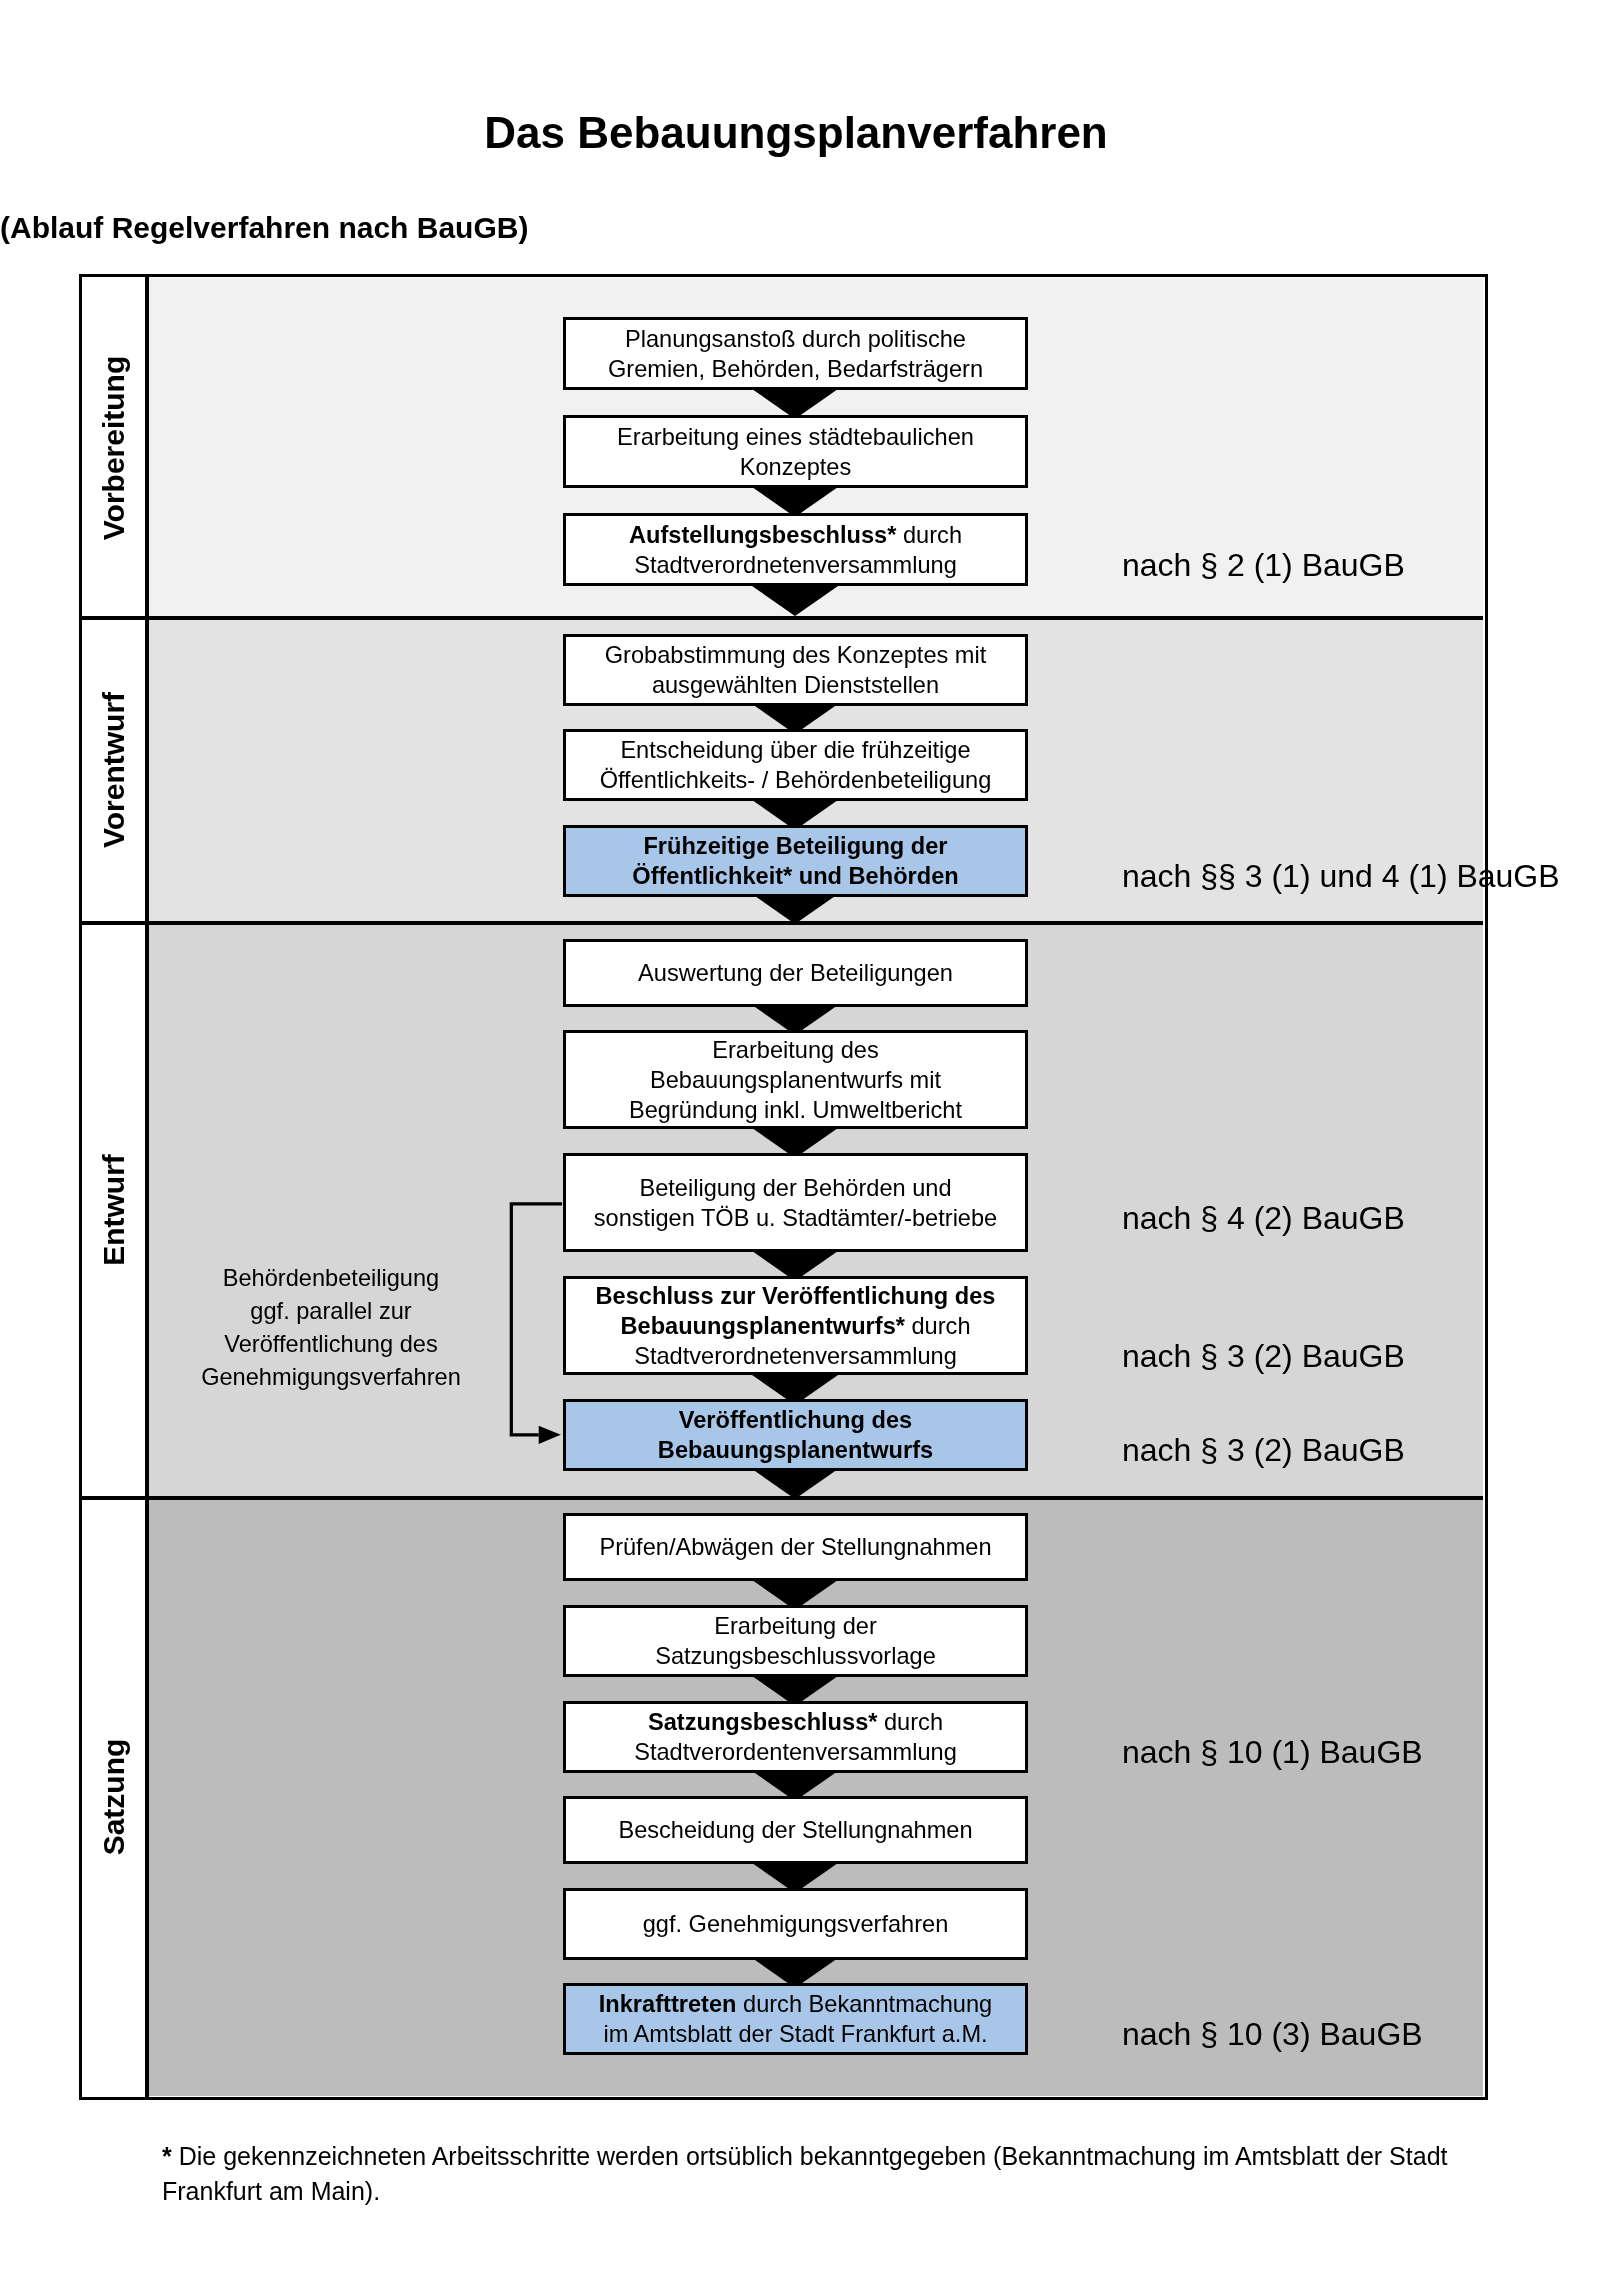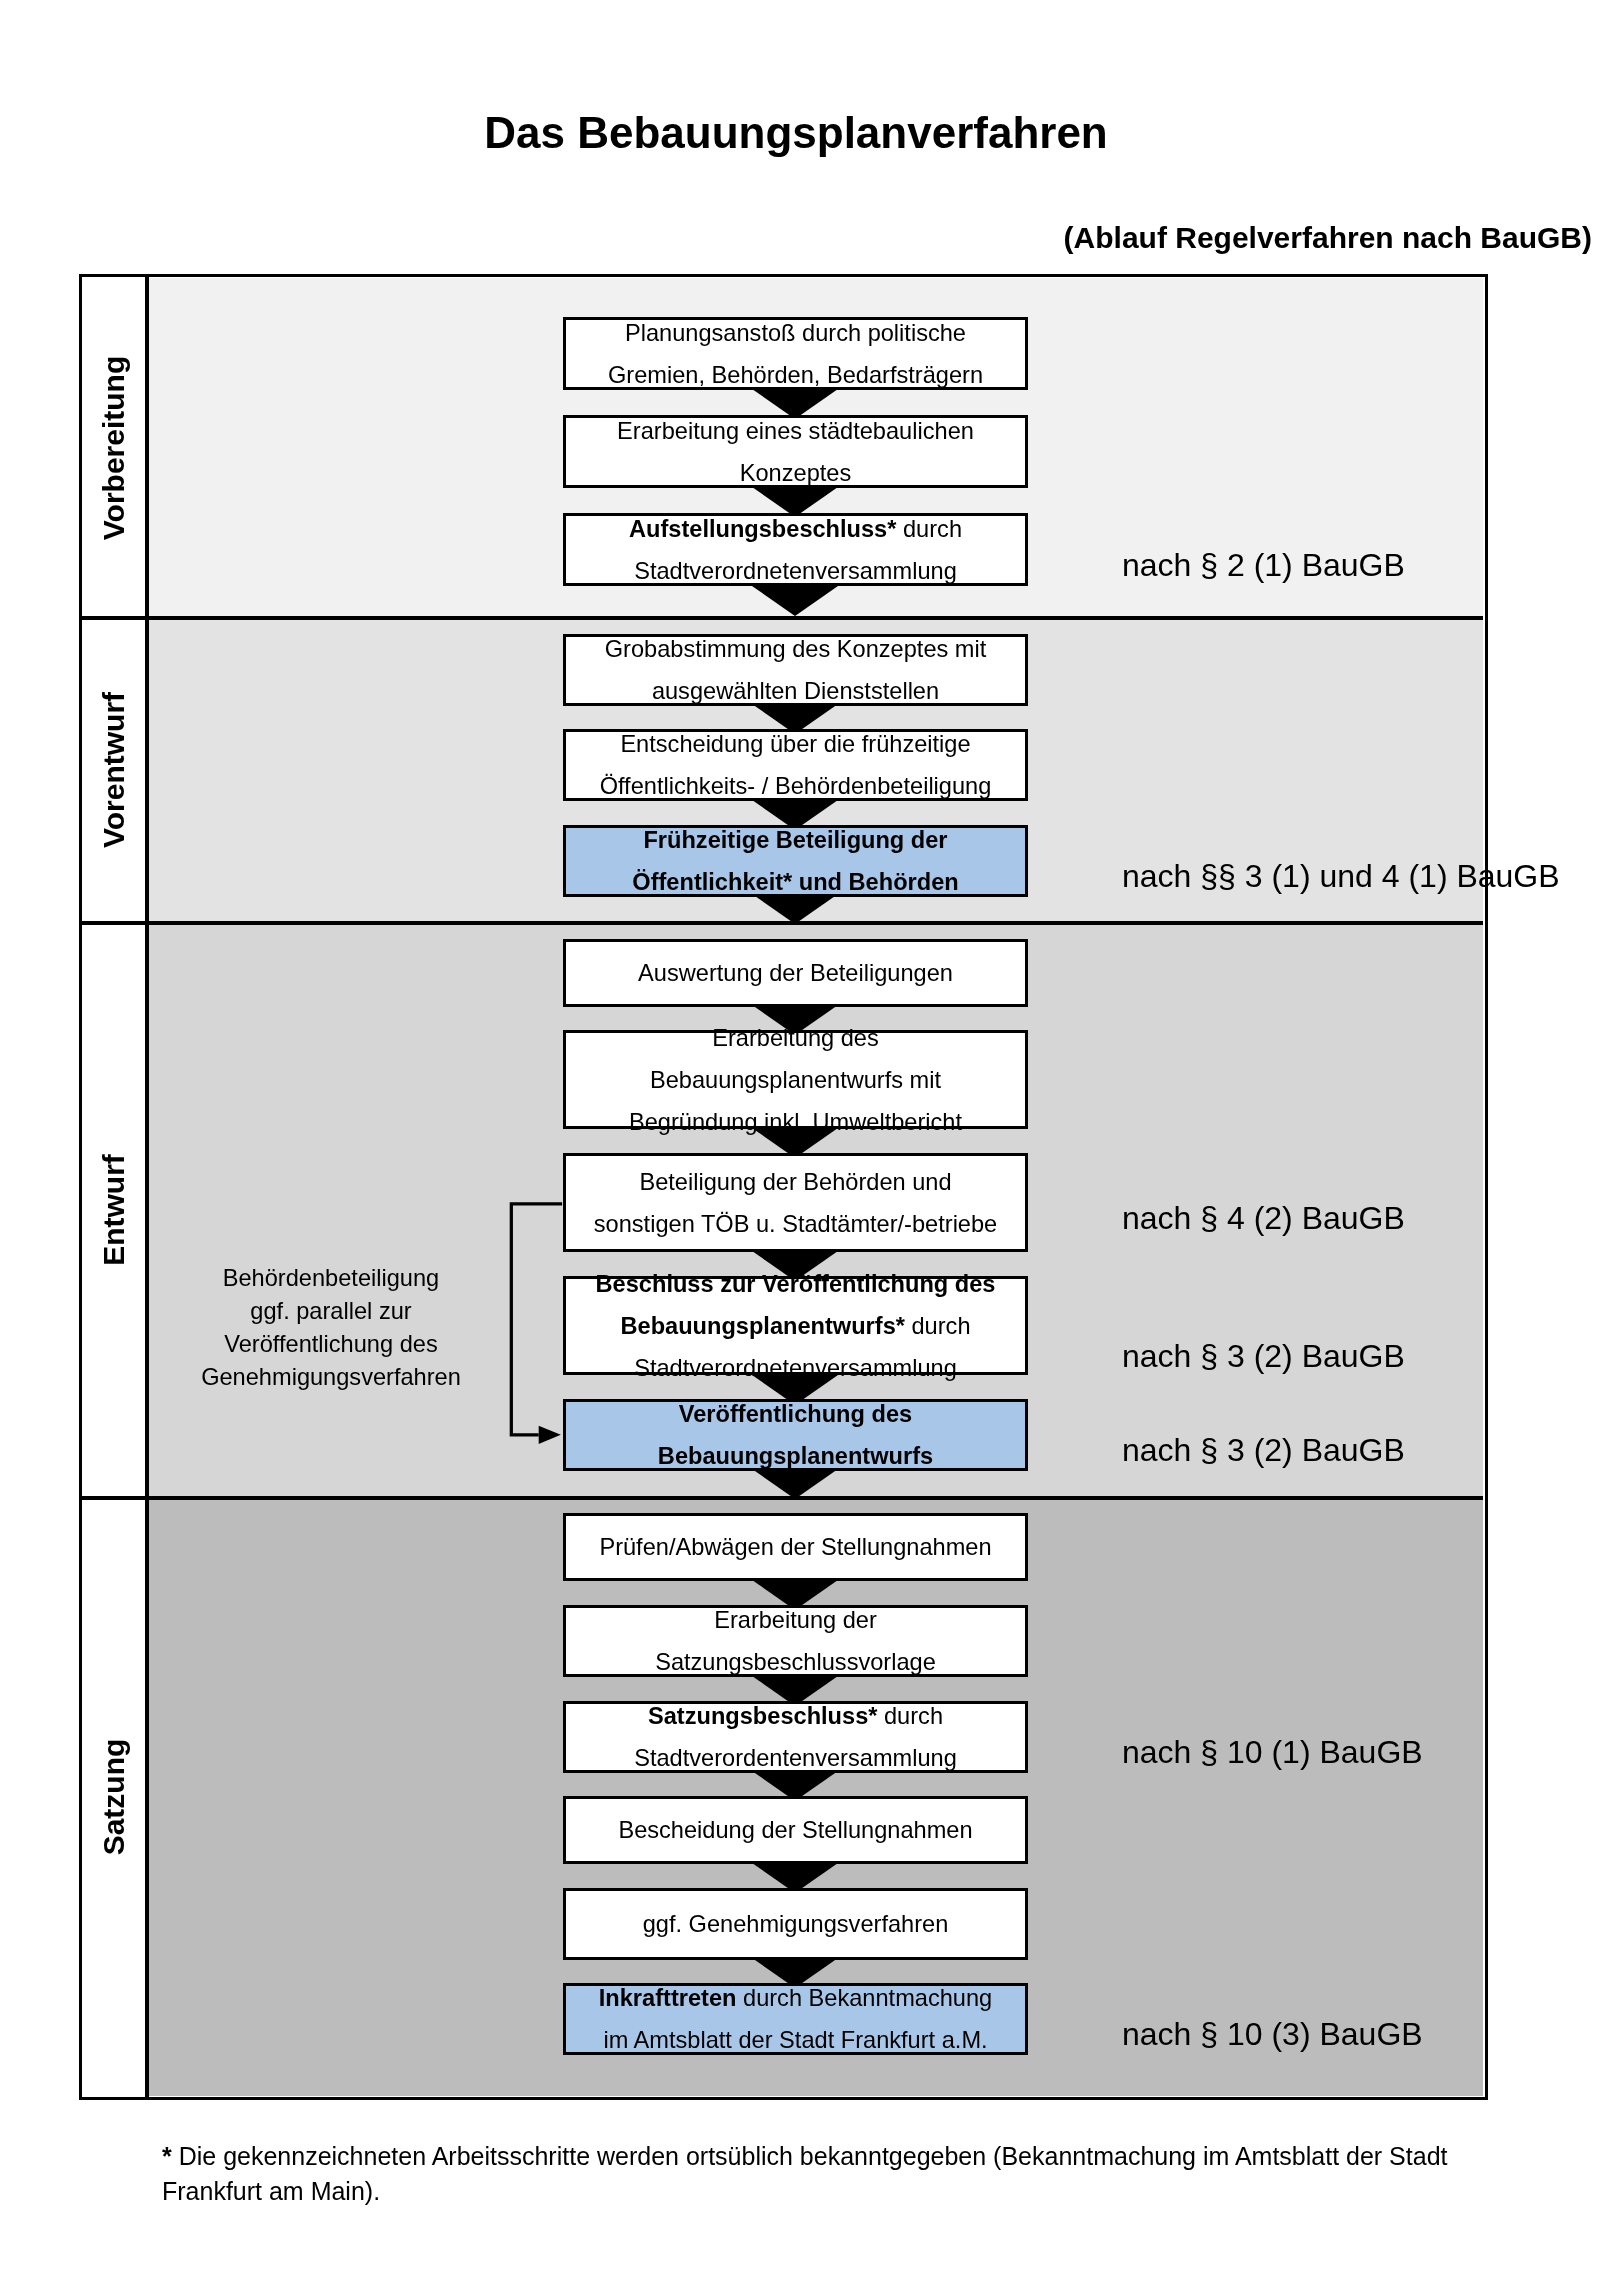--- a/index.html
+++ b/index.html
@@ -1,21 +1,21 @@
 <!DOCTYPE html>
 <html style="font-size:10.5px"><head>
 <meta charset="utf-8">
 <style>
   html,body{margin:0;padding:0;background:#ffffff;}
   body{width:1623px;height:2295px;position:relative;font-family:"Liberation Sans","DejaVu Sans",sans-serif;color:#000;}
   .abs{position:absolute;}
   .b{font-weight:bold;}
 
   .page-title{left:0;top:97px;width:1592px;text-align:center;font-size:44px;font-weight:bold;line-height:72px;white-space:nowrap;}
-  .page-subtitle{left:0;top:215px;width:1592px;text-align:right;font-size:30px;font-weight:bold;line-height:46px;white-space:nowrap;}
+  .page-subtitle{left:0;top:205px;width:1592px;text-align:left;font-size:30px;font-weight:bold;line-height:46px;white-space:nowrap;}
 
   
   .frame{left:79px;top:274px;width:1409px;height:1826px;border:3.9px solid #000;box-sizing:border-box;background:#fff;}
 
   
   .band{left:149px;width:1334px;}
   .band1{top:278px;height:340px;background:#f1f1f1;}
   .band2{top:618px;height:305px;background:#e3e3e3;}
   .band3{top:923px;height:575px;background:#d6d6d6;}
   .band4{top:1498px;height:598px;background:#bcbcbc;}
@@ -24,21 +24,21 @@
   .labelcol{left:82px;top:278px;width:67px;height:1818px;background:#ffffff;}
   .vsep{left:145px;top:274px;width:3.9px;height:1826px;background:#000;}
   .hdiv{left:82px;width:1401px;height:3.9px;background:#000;}
   .hdiv1{top:616px;} .hdiv2{top:921px;} .hdiv3{top:1496px;}
 
   .vlabel{left:114px;transform:translate(-50%,-50%) rotate(-90deg);transform-origin:center;font-size:30px;font-weight:bold;white-space:nowrap;}
 
   
   .step{left:563px;width:465px;background:#ffffff;border:3.9px solid #000;box-sizing:border-box;
         display:flex;align-items:center;justify-content:center;text-align:center;
-        font-size:23.6px;line-height:42px;white-space:pre-line;}
+        font-size:23.6px;line-height:30px;white-space:pre-line;}
   .step.hl{background:#a8c6e8;}
   .step .txt{display:inline;}
 
   
   .arr{left:752px;width:0;height:0;border-left:43px solid transparent;border-right:43px solid transparent;border-top:30px solid #000;}
 
   
   .note{left:1122px;font-size:32px;line-height:31px;white-space:nowrap;}
 
   .annotation{left:177px;top:1262px;width:308px;text-align:center;font-size:23.6px;line-height:33px;white-space:pre-line;}

